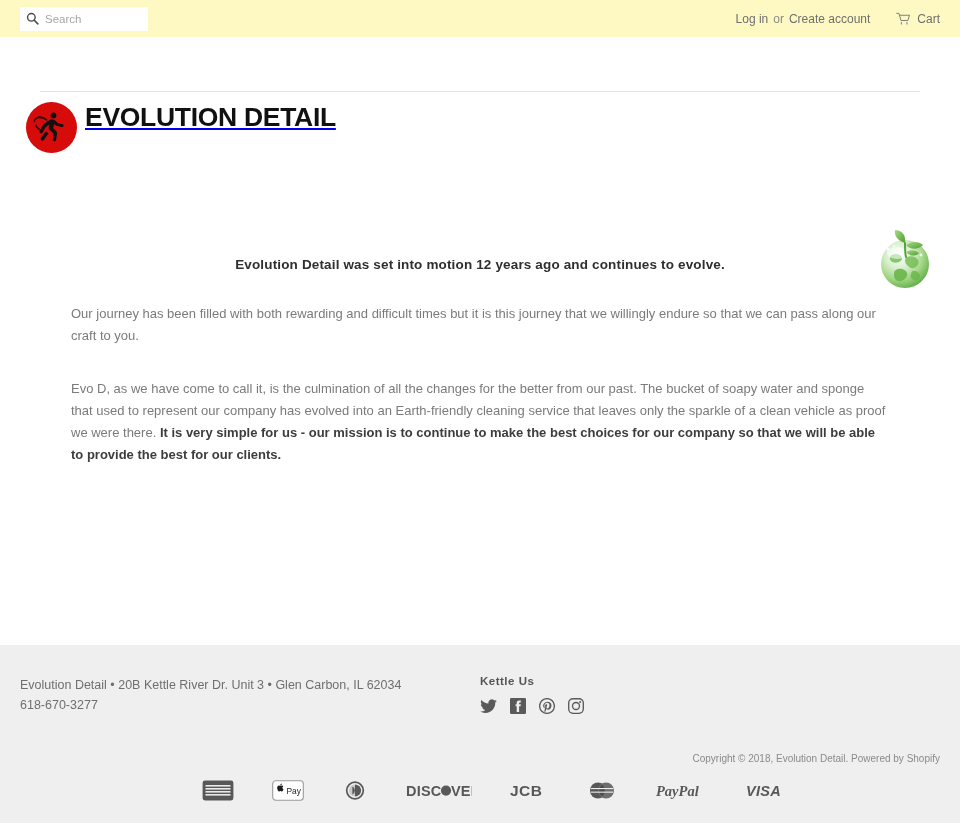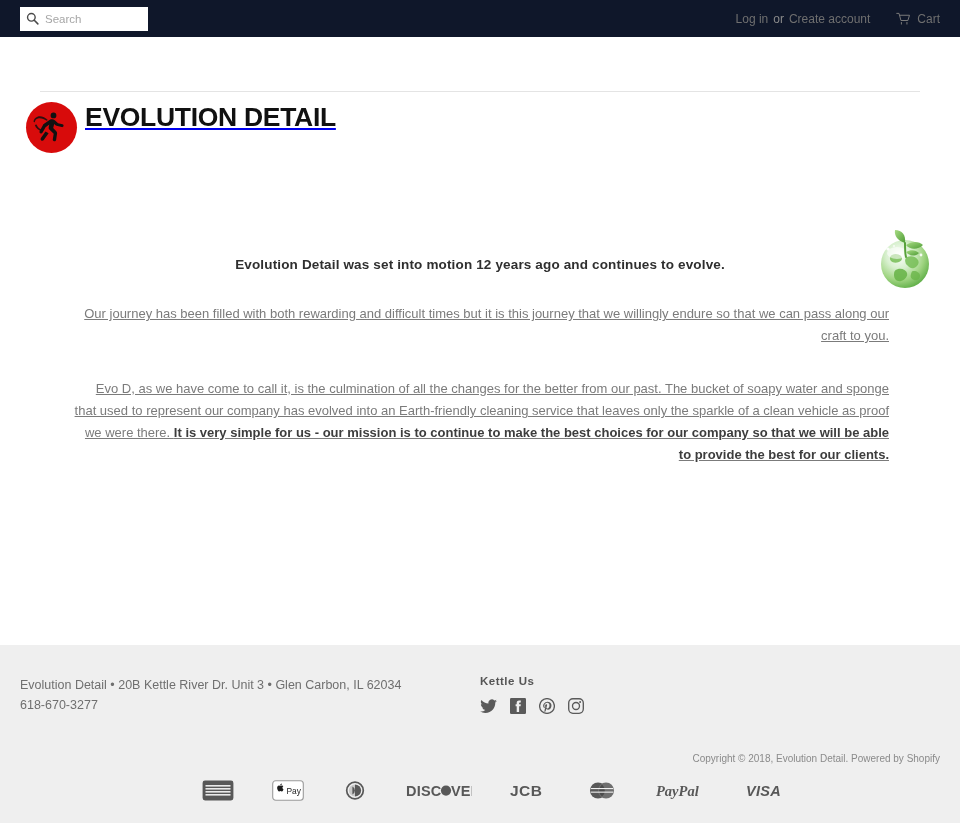--- a/index.html
+++ b/index.html
@@ -9,21 +9,21 @@
     width: 960px; height: 823px;
     background: #ffffff;
     font-family: "Liberation Sans", sans-serif;
     -webkit-font-smoothing: antialiased;
   }
   .page { width: 960px; height: 823px; position: relative; overflow: hidden; background:#fff; }
 
   
   .topbar {
     height: 37px;
-    background: #0f172a;
+    background: #fef9c3;
     display: flex;
     align-items: center;
     justify-content: space-between;
     padding: 16px 20px;
   }
   .search-box {
     width: 128px; height: 24px;
     background: #ffffff;
     display: flex; align-items: center;
     padding: 0 6px;
@@ -109,27 +109,26 @@
   .content { padding-top: 100px; }
   .lead {
     text-align: center;
     font-size: 13.5px;
     font-weight: bold;
     color: #2f2f2f;
     letter-spacing: 0.15px;
     margin: 0;
   }
   .para {
-    text-align: right;
+    text-align: left;
     font-size: 13px;
     color: #7b7b7b;
     line-height: 22px;
     margin: 31px auto 0 auto;
     max-width: 818px;
-    text-decoration: underline;
   }
   .para b { color: #3d3d3d; font-weight: bold; }
 
   .cta-wrap { text-align: center; margin-top: 70px; }
   .cta {
     display: inline-block;
     background: #bdbdbd;
     color: #2c2c2c;
     border: none;
     border-radius: 4px;

